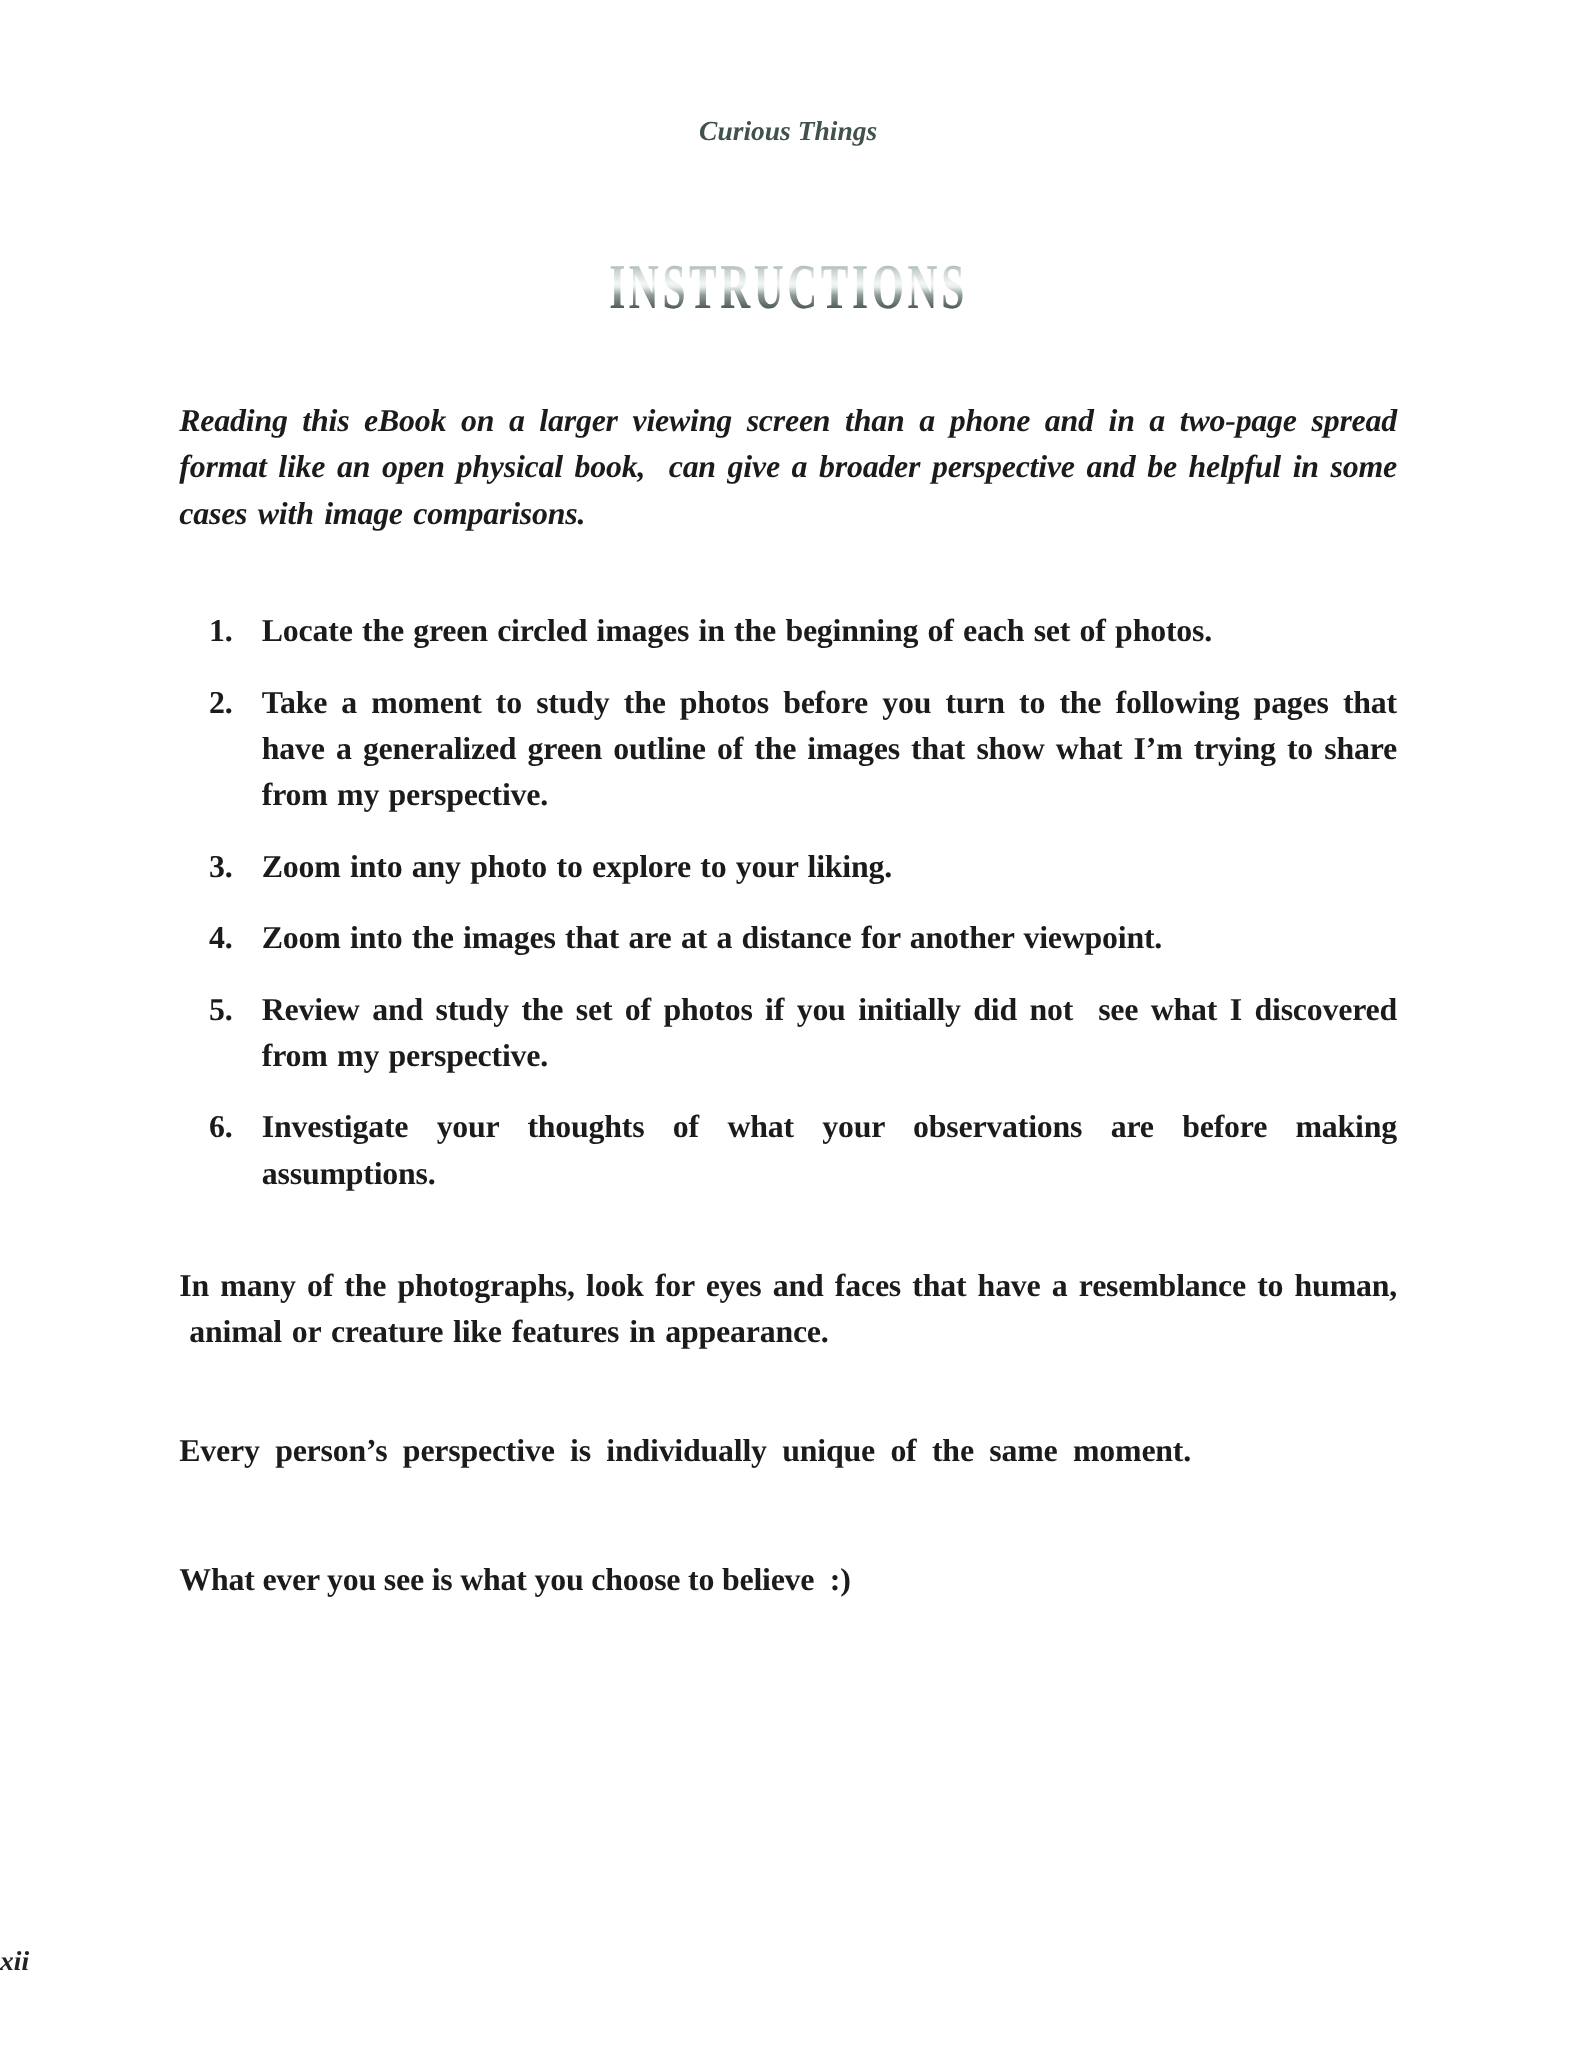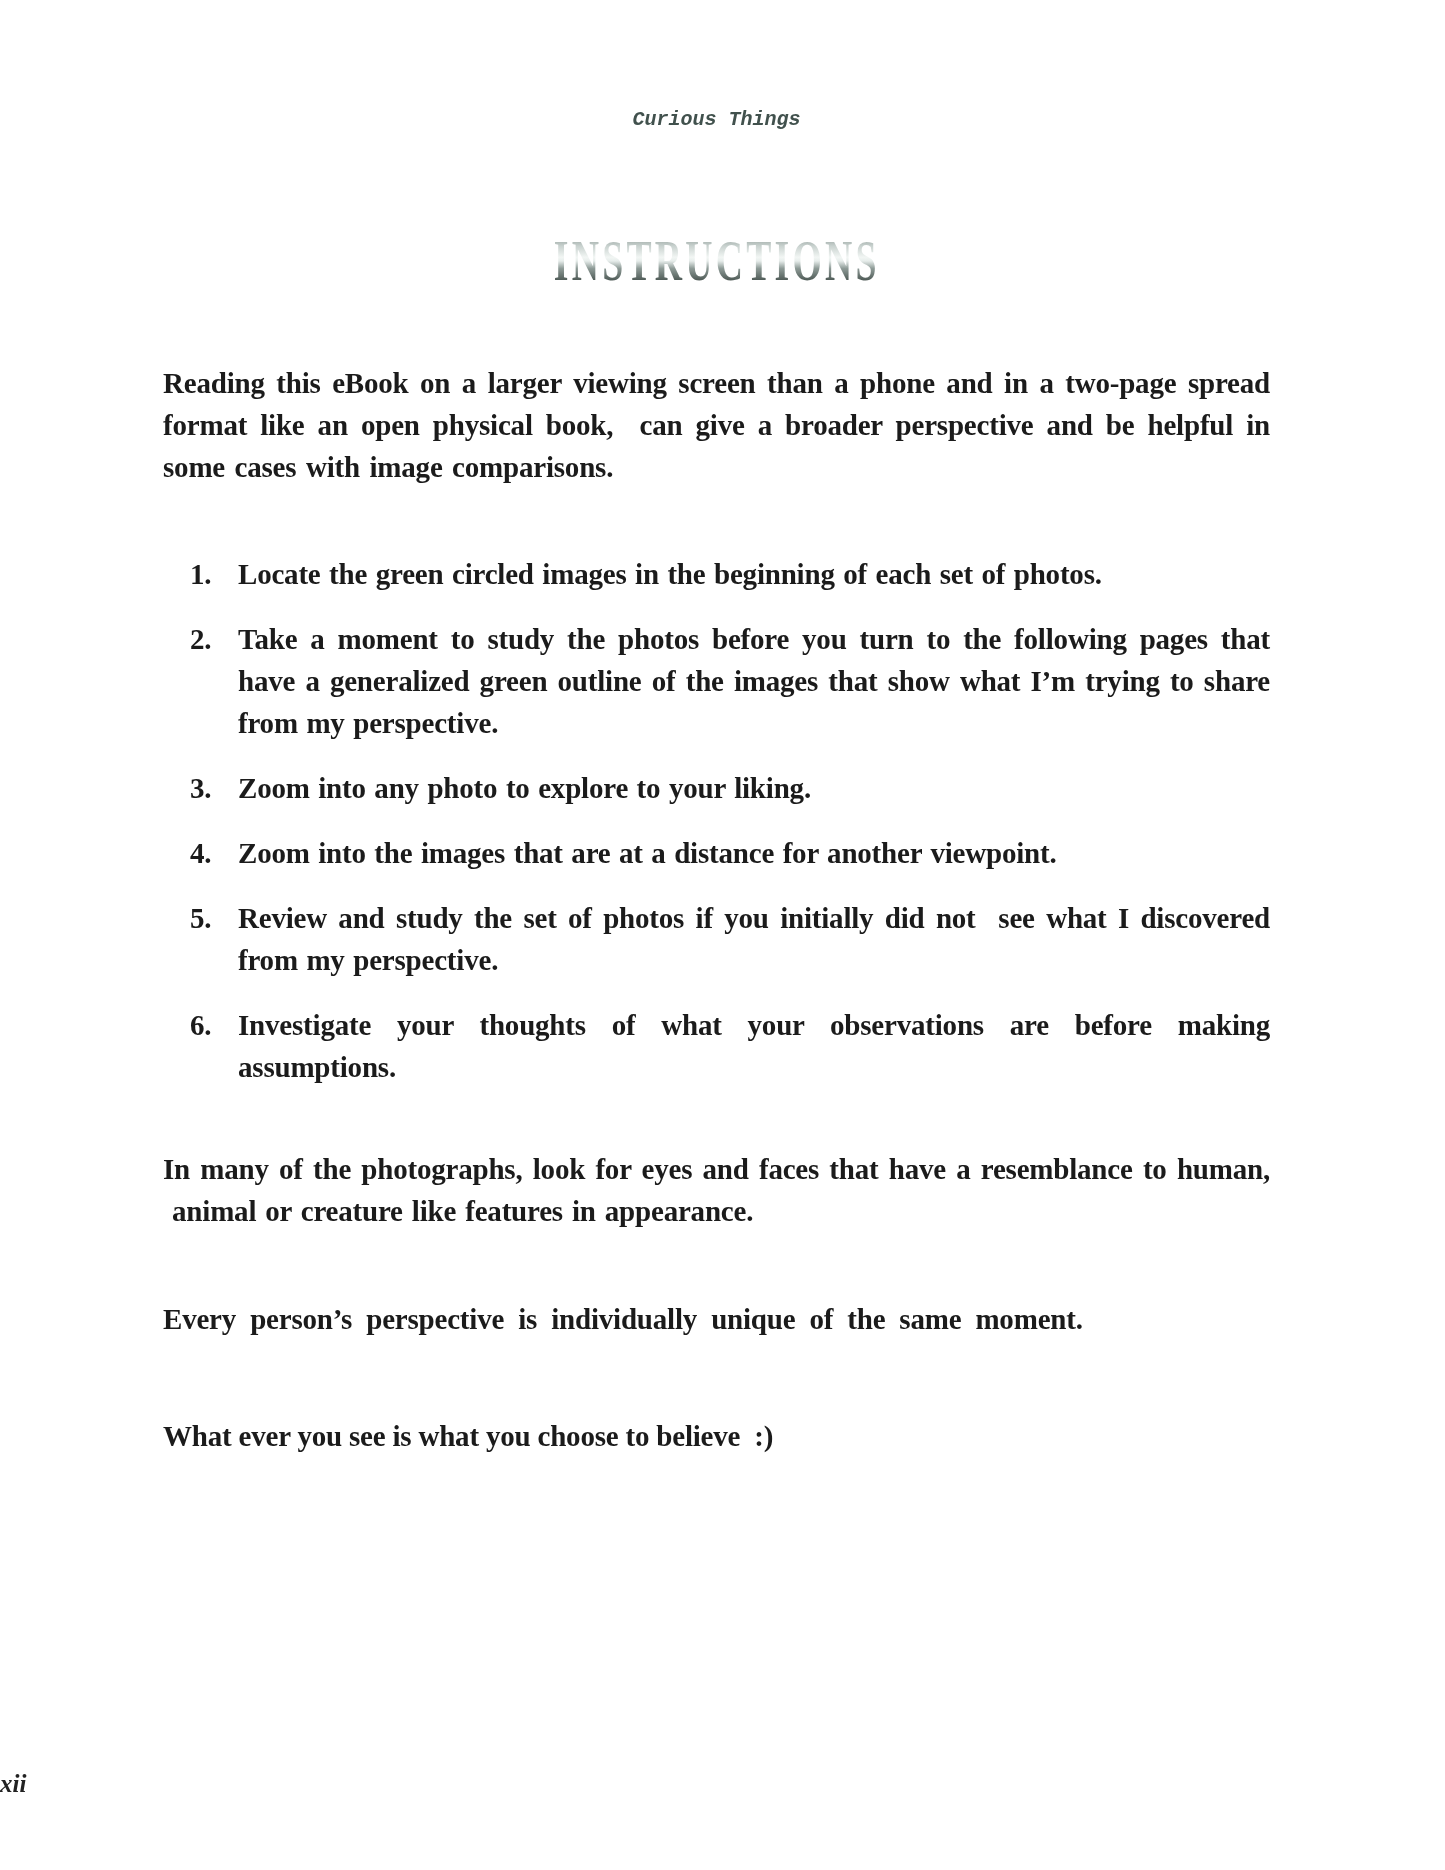--- a/index.html
+++ b/index.html
@@ -12,26 +12,25 @@
     font-family:"Liberation Serif","DejaVu Serif",serif;
     color:#1b1b1b;
   }
   .content{
     padding-left:163px;
     padding-right:175px;
   }
   .running-head{
     margin-top:105px;
     text-align:center;
-    font-size:20px;
+    font-size:25px;
     line-height:30px;
     font-weight:bold;
     font-style:italic;
     color:#41514d;
-    font-family:Liberation Mono, monospace;
   }
   .title-wrap{
     margin-top:95px;
     height:62px;
     line-height:62px;
     text-align:center;
   }
   .title{
     display:inline-block;
     transform:scaleX(0.65);
@@ -53,20 +52,21 @@
   .body-text{
     font-size:29px;
     line-height:42px;
     font-weight:bold;
     letter-spacing:-0.2px;
   }
   .intro{
     margin-top:70px;
     text-align:justify;
     word-spacing:2.5px;
+    font-style:italic;
   }
   .ol{
     margin:65px 0 0 27px;
     padding:0;
     list-style:none;
   }
   .ol li{
     display:flex;
     align-items:flex-start;
   }

